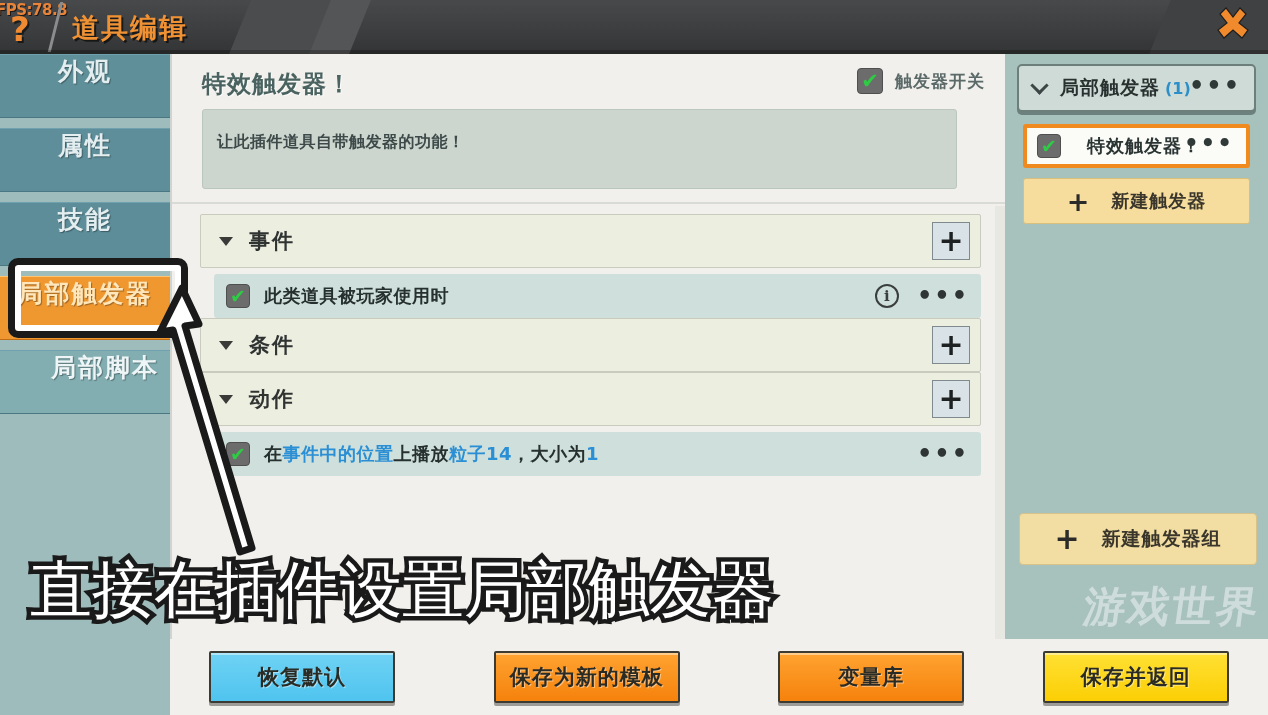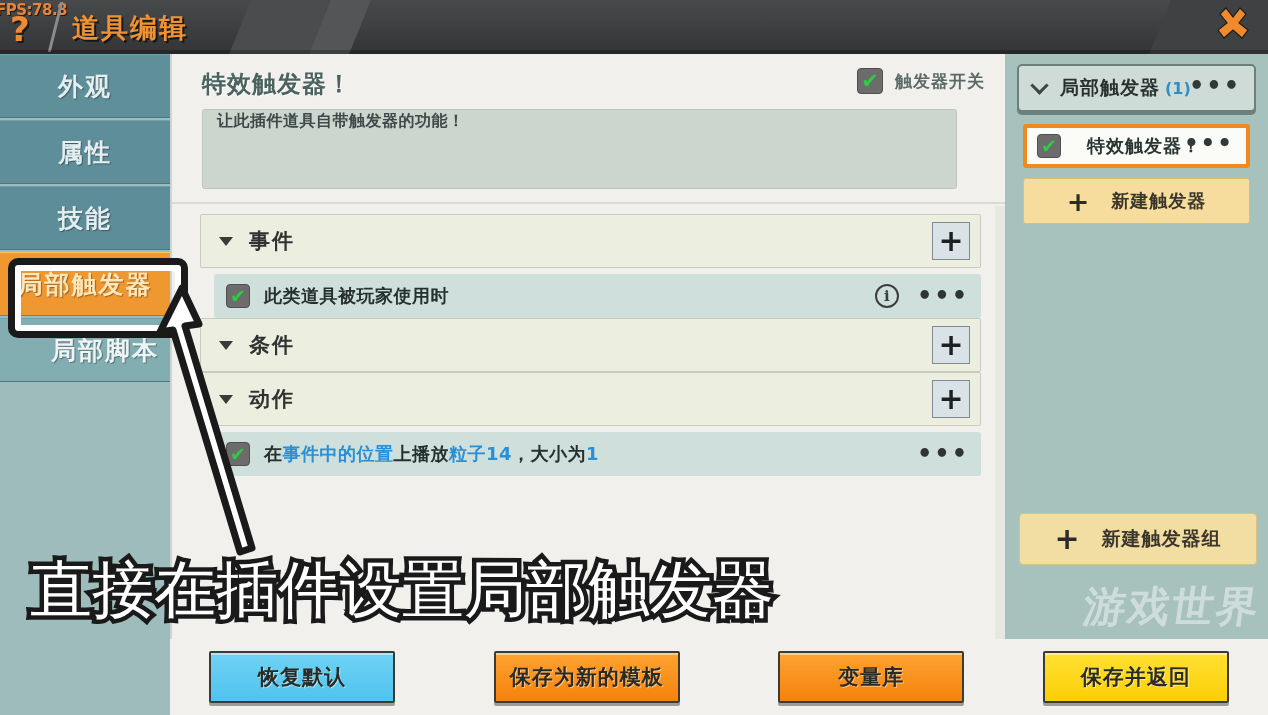--- a/index.html
+++ b/index.html
@@ -63,25 +63,25 @@
     cursor: pointer;
   }
 
   
   .sidebar {
     position: absolute; left: 0; top: 54px; width: 170px; height: 661px;
     background: #9fbcbc;
   }
   .side-item {
     position: relative;
-    height: 64px; margin-bottom: 2px;
+    height: 64px; margin-bottom: 10px;
     background: #5e8e9b;
     border-top: 1px solid #6fa0ad;
     border-bottom: 1px solid #4a7782;
-    display: flex; align-items: center; justify-content: center;
+    display: flex; align-items: flex-start; justify-content: center;
     color: #e4eef0; font-size: 25px; font-weight: bold;
     letter-spacing: 2px;
     text-shadow: 1px 1px 1px rgba(0,0,0,.35);
     cursor: pointer;
   }
   .side-item.tone-a { background:#5f9099; }
   .side-item.tone-b { background:#5d8e9a; }
   .side-item.tone-c { background:#5c8d99; }
   .side-item.active {
     background: linear-gradient(180deg,#f0982f 0%, #ef9730 100%);
@@ -121,21 +121,21 @@
     color: #2ecb45; font-size: 21px; font-weight: bold; line-height: 1;
     cursor: pointer;
   }
   .toggle-label {
     font-size: 17px; font-weight: bold; color: #5b6a69;
     letter-spacing: 1px;
   }
   .desc-box {
     position: absolute; left: 30px; top: 55px; width: 755px; height: 80px;
     background: #ccd6cf; border: 1px solid #bcc6c0; border-radius: 3px;
-    padding: 1px 14px;
+    padding: 22px 14px;
     font-size: 16px; color: #3d4a49; font-weight: bold;
     letter-spacing: .5px;
   }
 
   
   .sections { position: relative; padding: 10px 24px 0 28px; }
   .sec-header {
     position: relative;
     background: #eceee0;
     border: 1px solid #c9cbbf;

